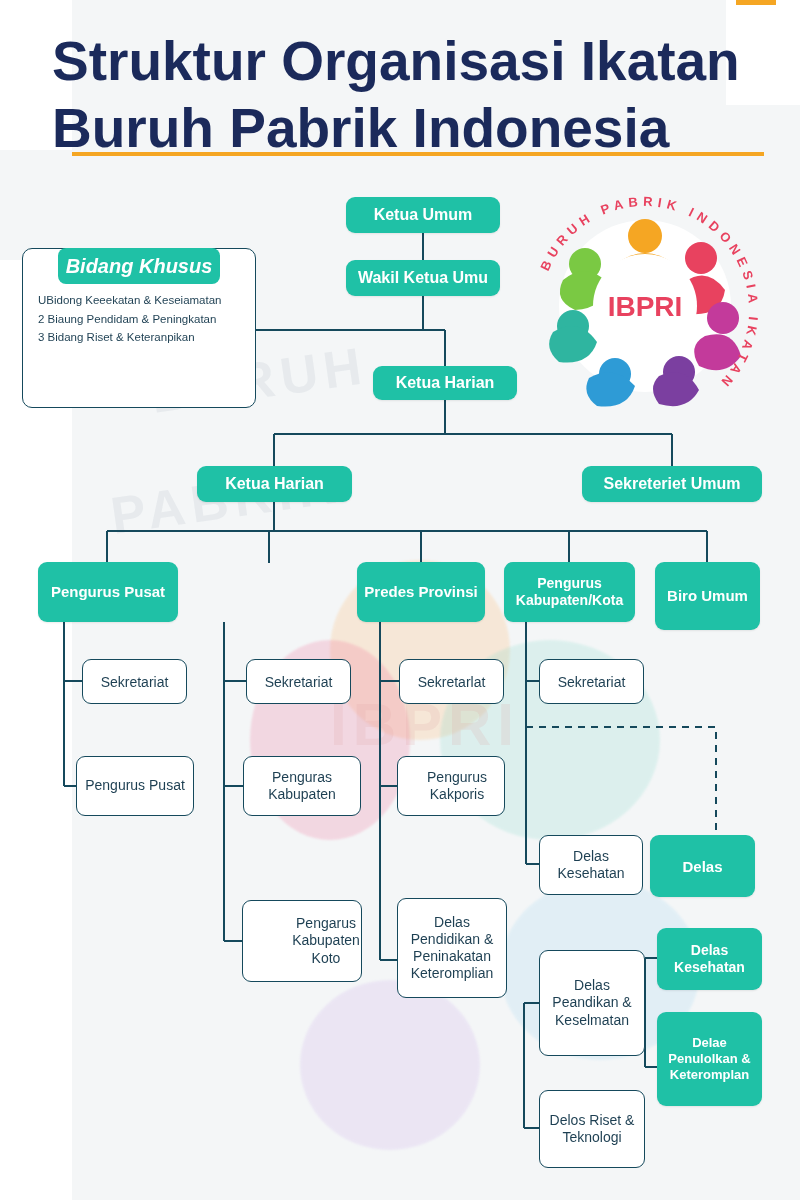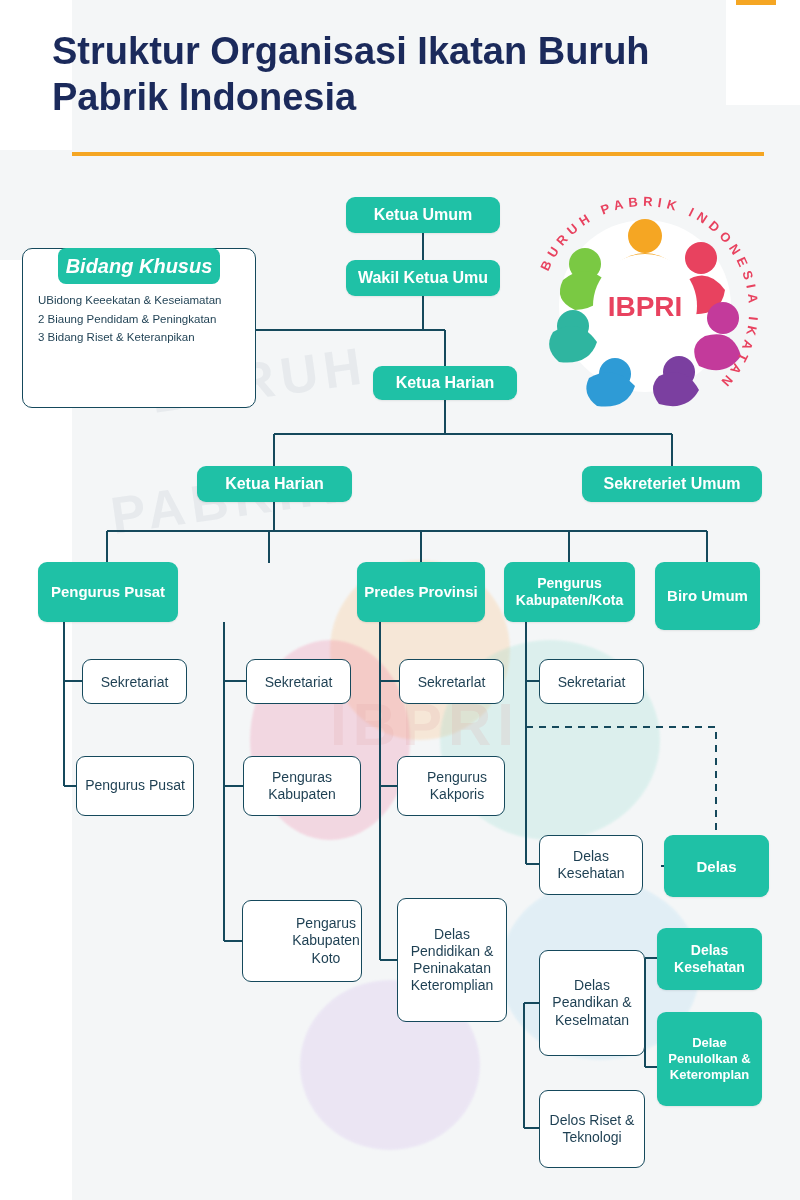--- a/index.html
+++ b/index.html
@@ -40,21 +40,21 @@
   .blob{position:absolute;border-radius:50%;filter:blur(1px);opacity:.20;}
   .blob1{left:330px;top:560px;width:180px;height:180px;background:#ffb05c;}
   .blob2{left:440px;top:640px;width:220px;height:200px;background:#7fd8c8;}
   .blob3{left:250px;top:640px;width:160px;height:200px;background:#ef5e8c;}
   .blob4{left:500px;top:880px;width:200px;height:180px;background:#9ad3f0;}
   .blob5{left:300px;top:980px;width:180px;height:170px;background:#c9a6e8;}
 
   
   .title{
     position:absolute;left:52px;top:28px;width:700px;
-    font-size:38px;line-height:1.22;font-weight:bold;color:#1b2a5b;
+    font-size:55px;line-height:1.22;font-weight:bold;color:#1b2a5b;
   }
   .title-rule{
     position:absolute;left:72px;top:152px;width:692px;height:4px;background:#f5a623;
   }
 
   
   .logo{position:absolute;left:519px;top:192px;width:252px;height:228px;}
   .logo svg{display:block;}
 
   
@@ -221,29 +221,29 @@
 
   <div class="node outline f14" style="left:82px;top:659px;width:105px;height:45px;">Sekretariat</div>
   <div class="node outline f14 lh" style="left:76px;top:756px;width:118px;height:60px;">Pengurus Pusat</div>
 
   <div class="node outline f14" style="left:246px;top:659px;width:105px;height:45px;">Sekretariat</div>
   <div class="node outline f14 lh" style="left:243px;top:756px;width:118px;height:60px;">Penguras Kabupaten</div>
   <div class="node outline f14 lh" style="left:242px;top:900px;width:120px;height:82px;padding-left:48px;">Pengarus Kabupaten Koto</div>
 
   <div class="node outline f14" style="left:399px;top:659px;width:105px;height:45px;">Sekretarlat</div>
   <div class="node outline f14 lh" style="left:397px;top:756px;width:108px;height:60px;padding-left:12px;">Pengurus Kakporis</div>
-  <div class="node outline f14 lh" style="left:397px;top:898px;width:110px;height:124px;">Delas Pendidikan &amp; Peninakatan Keteromplian</div>
+  <div class="node outline f14 lh" style="left:397px;top:898px;width:110px;height:100px;">Delas Pendidikan &amp; Peninakatan Keteromplian</div>
 
   <div class="node outline f14" style="left:539px;top:659px;width:105px;height:45px;">Sekretariat</div>
   <div class="node outline f14 lh" style="left:539px;top:835px;width:104px;height:60px;">Delas Kesehatan</div>
 
   <div class="node outline f14 lh" style="left:539px;top:950px;width:106px;height:106px;">Delas Peandikan &amp; Keselmatan</div>
   <div class="node outline f14 lh" style="left:539px;top:1090px;width:106px;height:78px;">Delos Riset &amp; Teknologi</div>
 
-  <div class="node teal f15" style="left:664px;top:835px;width:105px;height:62px;">Delas</div>
+  <div class="node teal f15" style="left:650px;top:835px;width:105px;height:62px;">Delas</div>
   <div class="node teal f14 lh" style="left:657px;top:928px;width:105px;height:62px;">Delas Kesehatan</div>
   <div class="node teal f13 lh" style="left:657px;top:1012px;width:105px;height:94px;">Delae Penulolkan &amp; Keteromplan</div>
 
   <div class="khusus-box"></div>
   <div class="khusus-head">Bidang Khusus</div>
   <div class="khusus-list">
     <div>UBidong Keeekatan &amp; Keseiamatan</div>
     <div>2  Biaung Pendidam &amp; Peningkatan</div>
     <div>3  Bidang Riset &amp; Keteranpikan</div>
   </div>

